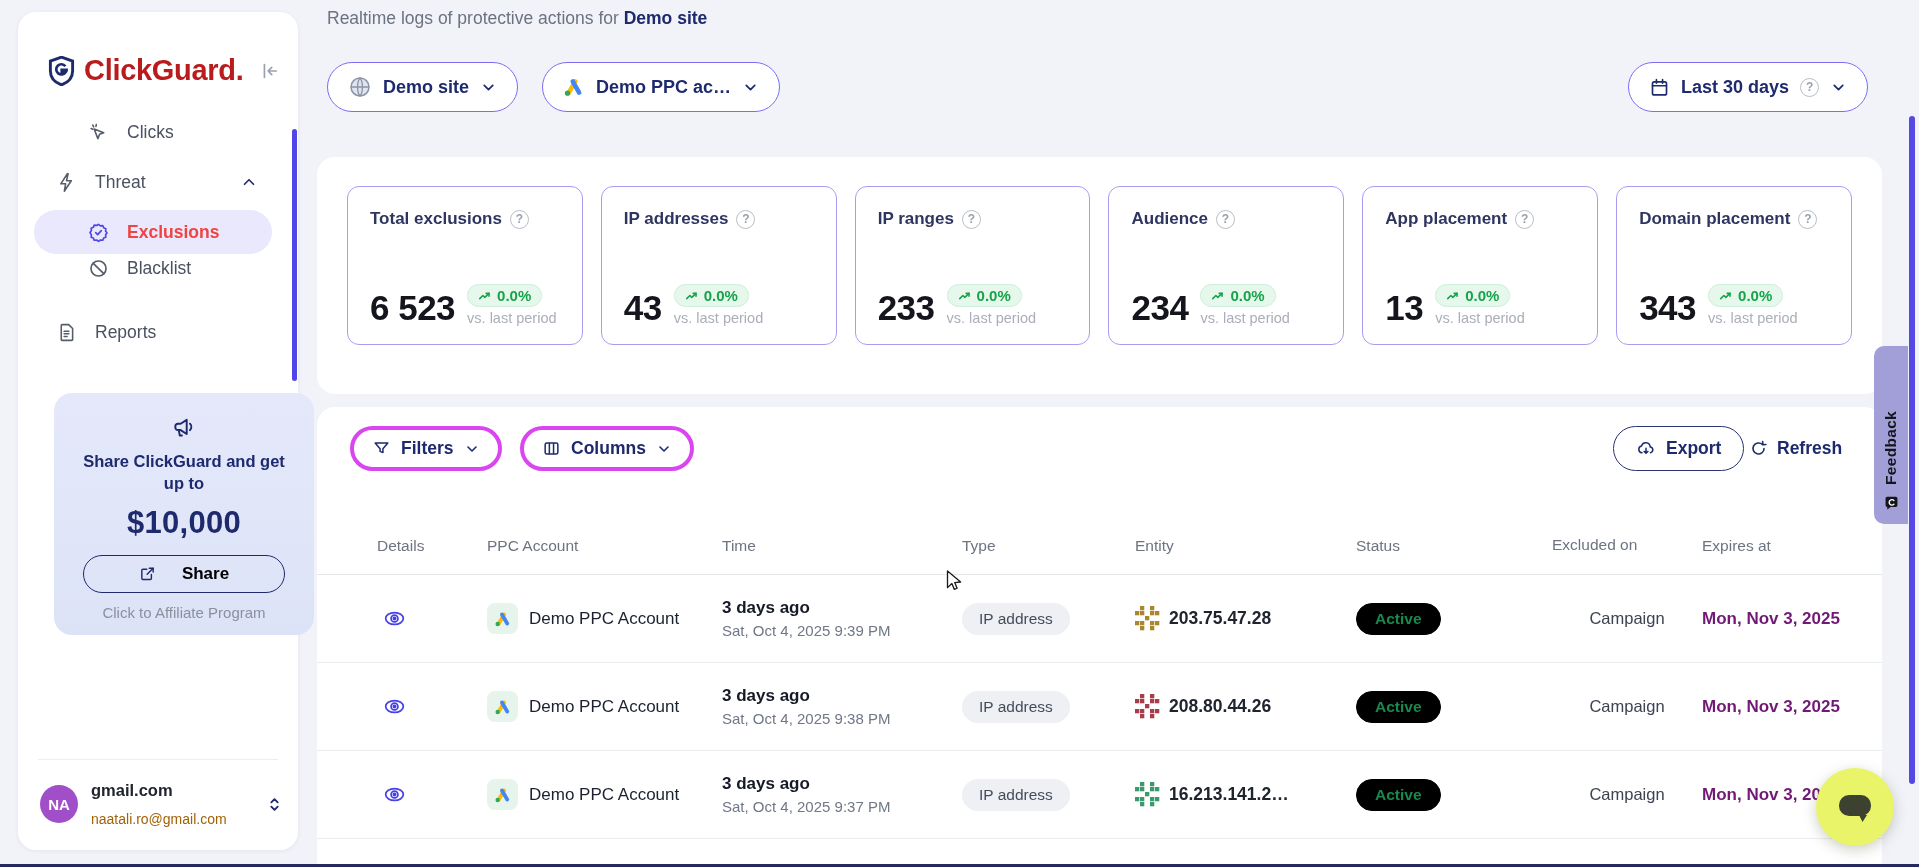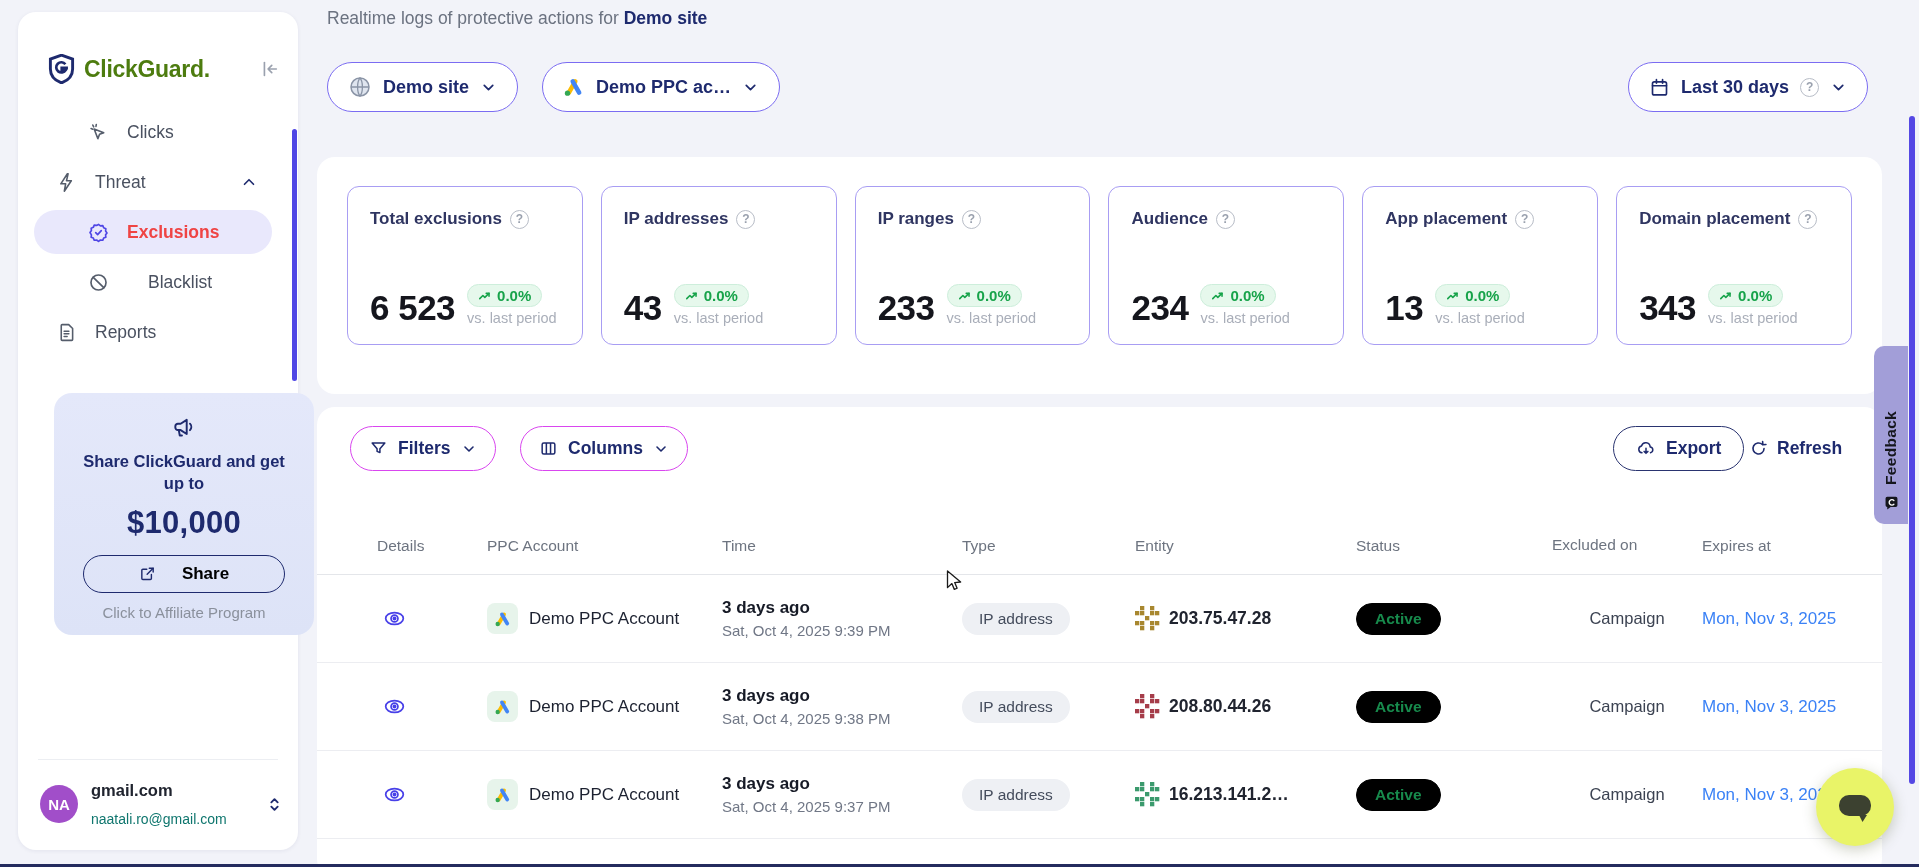--- a/index.html
+++ b/index.html
@@ -4,21 +4,21 @@
 <style>
   * { margin:0; padding:0; box-sizing:border-box; }
   body { font-family:"Liberation Sans", sans-serif; background:#f2f3f9; }
   .stage { position:relative; width:1919px; height:867px; background:#f2f3f9; overflow:hidden; }
 
   
   .sidebar { position:absolute; left:18px; top:12px; width:280px; height:838px;
              background:#fff; border-radius:18px; box-shadow:0 1px 4px rgba(25,35,90,.07); }
   .logo-row { position:absolute; top:42px; left:30px; right:18px; display:flex; align-items:center; gap:9px; }
   .logo-mark { width:27px; height:30px; flex:0 0 auto; }
-  .logo-text { font-size:23px; font-weight:800; color:#4d7c0f; letter-spacing:-.3px; }
+  .logo-text { font-size:29px; font-weight:800; color:#b91c1c; letter-spacing:-.3px; }
   .collapse-btn { margin-left:auto; color:#9aa1ae; cursor:pointer; display:flex; }
   .nav-item { position:absolute; left:0; right:0; height:48px; display:flex; align-items:center; color:#4a5160; font-size:17.5px; cursor:pointer; }
   .nav-item .ic { display:flex; color:#555d6b; }
   .nav-lvl1 .ic { margin-left:38px; }
   .nav-lvl1 .lbl { margin-left:18px; }
   .nav-lvl2 .ic { margin-left:70px; }
   .nav-lvl2 .lbl { margin-left:18px; }
   .nav-active-bg { position:absolute; left:16px; right:26px; top:2px; bottom:2px; background:#e9e8fc; border-radius:24px; }
   .nav-item.active { color:#ef4444; font-weight:700; }
   .nav-item.active .ic { color:#4f46e5; }
@@ -34,21 +34,21 @@
                  display:flex; align-items:center; justify-content:center; gap:26px; font-size:17px; font-weight:600; cursor:pointer; background:transparent; }
   .promo-foot { margin-top:11px; font-size:15px; color:#8a909c; }
 
   .settings-row { position:absolute; top:676px; }
   .side-divider { position:absolute; left:20px; right:20px; top:747px; height:1px; background:#eceef2; }
   .user-row { position:absolute; left:22px; right:14px; top:764px; height:56px; display:flex; align-items:center; cursor:pointer; }
   .avatar { width:38px; height:38px; border-radius:50%; background:#a14ec9; color:#fff; font-size:15px; font-weight:600;
             display:flex; align-items:center; justify-content:center; flex:0 0 auto; }
   .user-meta { margin-left:13px; line-height:1.15; min-width:0; }
   .user-name { font-size:16.5px; font-weight:700; color:#20242f; }
-  .user-email { font-size:14px; color:#0f766e; margin-top:11px; }
+  .user-email { font-size:14px; color:#a16207; margin-top:11px; }
   .user-switch { margin-left:auto; color:#1e2a6e; display:flex; }
 
   
   .subtitle { position:absolute; left:327px; top:8px; font-size:17.5px; color:#6b7280; }
   .subtitle b { color:#1e2a6e; font-weight:700; }
   .pill { position:absolute; height:50px; background:#fff; border:1px solid #7b6cf2; border-radius:26px;
           display:flex; align-items:center; gap:11px; padding:0 20px; font-size:18px; font-weight:700; color:#1e2a6e; cursor:pointer; }
   .pill .chev { color:#1e2a6e; display:flex; }
   .help-badge { width:19px; height:19px; border:1.6px solid #b8bdc7; border-radius:50%; color:#9aa1ae;
                 font-size:12px; font-weight:700; display:flex; align-items:center; justify-content:center; }
@@ -60,21 +60,21 @@
   .statcard { flex:1 1 0; border:1px solid #a89df3; border-radius:12px; padding:22px 22px 18px; position:relative; }
   .stat-label-row { display:flex; align-items:center; gap:8px; font-size:17px; font-weight:600; color:#2f3561; }
   .stat-value-row { position:absolute; left:22px; right:14px; bottom:16px; display:flex; align-items:flex-end; gap:12px; }
   .stat-value { font-size:35px; font-weight:700; color:#15161d; letter-spacing:-.5px; }
   .stat-side { display:flex; flex-direction:column; gap:3px; padding-bottom:2px; }
   .chg-badge { display:inline-flex; align-items:center; gap:5px; background:#e6f8ec; border:1px solid #cdeedb;
                color:#17a34a; font-size:15px; font-weight:700; border-radius:999px; padding:2px 10px; width:max-content; }
   .stat-sub { font-size:14.5px; color:#a9aeb9; }
 
   .panel-table { top:407px; height:470px; }
-  .tb-toolbar-pill { position:absolute; top:19px; height:45px; background:#fff; border:1px solid #d946ef; border-radius:999px;
+  .tb-toolbar-pill { position:absolute; top:19px; height:45px; background:#fff; border:4px solid #d946ef; border-radius:999px;
         display:flex; align-items:center; gap:10px; padding:0 18px; font-size:17.5px; font-weight:600; color:#1e2a6e; cursor:pointer; }
   .btn-export { position:absolute; top:19px; left:1296px; height:45px; border:1.6px solid #2a3470; border-radius:999px;
         display:flex; align-items:center; gap:10px; padding:0 22px; font-size:17.5px; font-weight:600; color:#1e2a6e; background:#fff; cursor:pointer; }
   .btn-refresh { position:absolute; top:19px; left:1432px; height:45px; display:flex; align-items:center; gap:9px;
         font-size:17.5px; font-weight:600; color:#1e2a6e; cursor:pointer; }
 
   .tgrid { display:grid; grid-template-columns:110px 235px 240px 173px 221px 196px 150px 1fr;
            align-items:center; padding:0 20px 0 60px; }
   .thead { position:absolute; left:0; right:0; top:110px; height:58px; color:#6d7480; font-size:15.5px;
            border-bottom:1px solid #e4e6ea; }
@@ -85,21 +85,21 @@
   .acct-cell { display:flex; align-items:center; gap:11px; font-size:17px; color:#1c2130; }
   .ads-chip { width:31px; height:31px; background:#e7f4eb; border-radius:8px; display:flex; align-items:center; justify-content:center; flex:0 0 auto; }
   .time-rel { font-size:17px; font-weight:700; color:#161a26; }
   .time-abs { font-size:15px; color:#707786; margin-top:4px; }
   .type-pill { display:inline-block; background:#eef0f4; color:#444c5c; font-size:15.5px; border-radius:999px; padding:7px 17px; }
   .entity-cell { display:flex; align-items:center; gap:9px; font-size:17.5px; font-weight:600; color:#20242f; }
   .identicon { width:25px; height:25px; flex:0 0 auto; display:flex; }
   .status-pill { display:inline-block; background:#000000; border:1px solid #000000; color:#178a4c;
                  font-size:15.5px; font-weight:600; border-radius:999px; padding:6px 18px; }
   .excl-cell { text-align:center; font-size:16.5px; color:#3c4352; }
-  .exp-cell { font-size:17px; color:#3b82f6; white-space:nowrap; }
+  .exp-cell { font-size:17px; color:#701a75; white-space:nowrap;font-weight:bold; }
 
   
   .feedback-tab { position:absolute; left:1874px; top:346px; width:34px; height:178px; background:#a29ed8;
                   border-radius:10px 0 0 10px; display:flex; flex-direction:column; align-items:center; justify-content:flex-end;
                   gap:10px; padding-bottom:12px; cursor:pointer; }
   .feedback-label { writing-mode:vertical-rl; transform:rotate(180deg); color:#15161d; font-size:15.5px; font-weight:600; letter-spacing:.3px; }
   .page-scrollthumb { position:absolute; left:1909px; top:116px; width:6px; height:668px; background:#5548e4; border-radius:3px; }
   .chat-fab { position:absolute; left:1816px; top:768px; width:78px; height:78px; border-radius:50%; background:#e9f468;
               box-shadow:0 4px 14px rgba(60,70,20,.25); display:flex; align-items:center; justify-content:center; cursor:pointer; }
   .bottom-edge { position:absolute; left:0; bottom:0; width:100%; height:3px; background:#242b5e; }
@@ -155,21 +155,21 @@
       <span class="nav-active-bg"></span>
       <span class="ic" style="position:relative">
         <svg viewBox="0 0 24 24" width="21" height="21" fill="none" stroke="currentColor" stroke-width="1.9" stroke-linecap="round" stroke-linejoin="round">
             <path d="M12 2.8l2.2 1.6 2.7-.3 1 2.5 2.5 1-.3 2.7 1.6 2.2-1.6 2.2.3 2.7-2.5 1-1 2.5-2.7-.3-2.2 1.6-2.2-1.6-2.7.3-1-2.5-2.5-1 .3-2.7L2.3 12l1.6-2.2-.3-2.7 2.5-1 1-2.5 2.7.3z"></path>
             <path d="M8.8 12.2l2.2 2.2 4.2-4.5"></path>
           </svg>
       </span>
       <span class="lbl" style="position:relative">Exclusions</span>
     </div>
 
-    <div class="nav-item nav-lvl2" style="top:246px;gap:21px;">
+    <div class="nav-item nav-lvl2" style="top:232px;">
       <span class="ic">
         <svg viewBox="0 0 24 24" width="21" height="21" fill="none" stroke="currentColor" stroke-width="1.9" stroke-linecap="round">
             <circle cx="12" cy="12" r="8.6"></circle>
             <path d="M6 6.2L18 17.8"></path>
           </svg>
       </span>
       <span class="lbl">Blacklist</span>
     </div>
 
     <div class="nav-item nav-lvl1" style="top:296px;">

